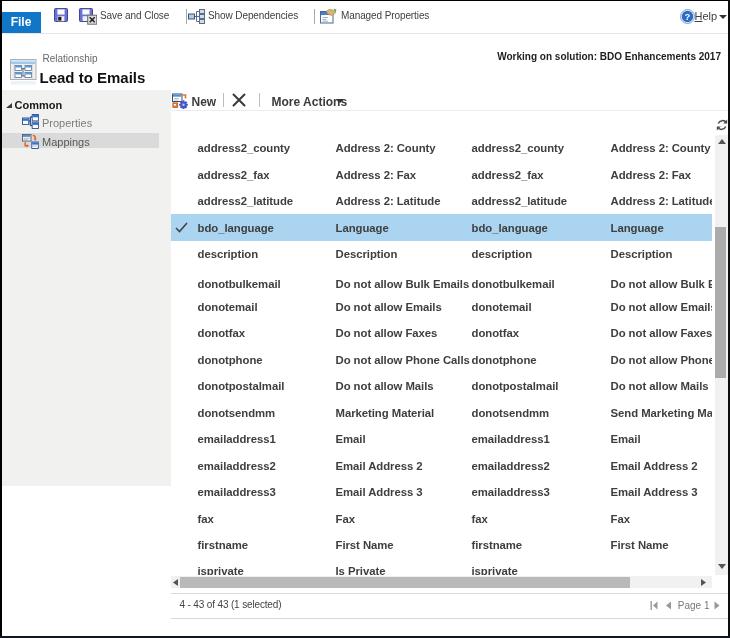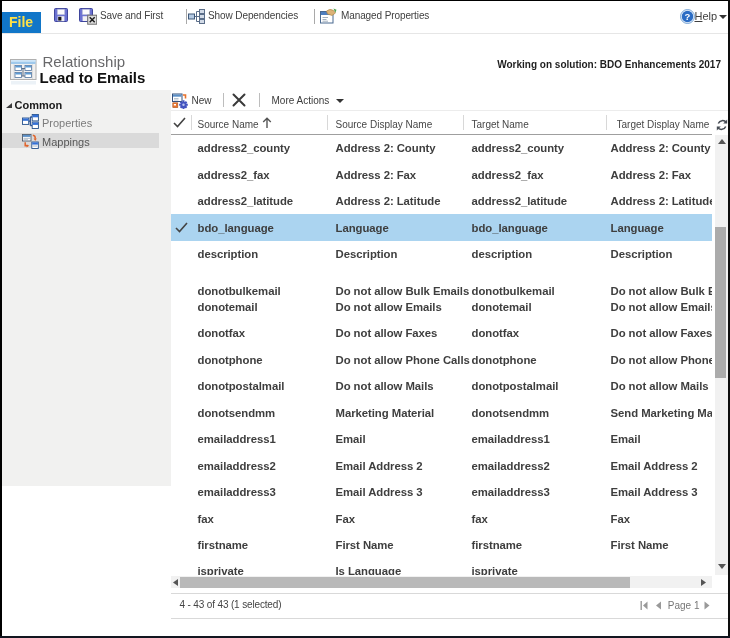--- a/index.html
+++ b/index.html
@@ -7,43 +7,43 @@
 body { position:relative; font-family:"Liberation Sans",sans-serif; background:#fff; overflow:hidden; }
 .abs { position:absolute; }
 
 #b-top { left:0; top:0; width:730px; height:1px; background:#000; }
 #b-left { left:0; top:0; width:1.5px; height:638px; background:#000; }
 #b-right { left:728px; top:0; width:2px; height:638px; background:#0d0d0d; }
 #b-bottom { left:0; top:635.5px; width:730px; height:2.5px; background:#12161f; }
 
 
 #ttb { left:1px; top:1px; width:727px; height:33px; background:#fff; border-bottom:1px solid #e6e6e6; }
-#filetab { left:1px; top:12px; width:40px; height:21px; background:#1176c8; color:#fde047; font-size:14px; font-weight:bold; text-align:center; line-height:21px; }
+#filetab { left:1px; top:12px; width:40px; height:21px; background:#1176c8; color:#ffffff; font-size:12px; font-weight:bold; text-align:center; line-height:21px; }
 .tbtxt { font-size:10px; letter-spacing:-0.1px; color:#404040; top:8.5px; height:13px; line-height:13px; white-space:nowrap; }
 .tsep { top:9px; width:1px; height:15px; background:#a9a9a9; }
 #helpwrap { top:10px; left:694.5px; font-size:11px; color:#404040; }
 .caret { width:0; height:0; border-left:4px solid transparent; border-right:4px solid transparent; border-top:4px solid #333; }
 
 
-#hdrrel { left:42.5px; top:53px; font-size:15px; color:#68686a; }
+#hdrrel { left:42.5px; top:53px; font-size:10px; color:#68686a; }
 #hdrname { left:39.5px; top:68.5px; font-size:15px; font-weight:bold; color:#111; }
-#worksol { top:51px; right:9px; font-size:10px; font-weight:bold; color:#1e1e1e;margin-top:8px; }
+#worksol { top:51px; right:9px; font-size:10px; font-weight:bold; color:#1e1e1e; }
 
 
 #nav { left:1.5px; top:90px; width:169px; height:396px; background:#f1f1f0; }
 #navtri { left:4.5px; top:13px; width:0; height:0; border-left:6px solid transparent; border-bottom:5.5px solid #3a3a3a; }
 #navcommon { left:13px; top:8.5px; font-size:11px; font-weight:bold; color:#1a1a1a; }
 #navinfo { left:40.5px; top:26.5px; font-size:11px; color:#7c7c7c; }
 #navmaphl { left:0; top:42.5px; width:157px; height:15.5px; background:#dadada; }
 #navmap { left:40.5px; top:45.5px; font-size:11px; color:#565656; }
 
 
 #content { left:170.5px; top:90px; width:557.5px; height:545px; background:#fff; }
 #ctb { left:0; top:0; width:557.5px; height:20.5px; border-bottom:1px solid #ececec; }
-.ctbtxt { font-size:10px; color:#3c3c3c; top:5px; }
+.ctbtxt { font-size:12px; color:#3c3c3c; top:5px;font-weight:bold; }
 .csep { top:3px; width:1px; height:14px; background:#bdbdbd; }
 
 #ghead { left:0; top:21px; width:541.5px; height:23.5px; border-bottom:1px solid #9f9f9f; }
 .gsep { top:4px; width:1px; height:15px; background:#d8d8d8; }
 .ghtxt { top:7.5px; font-size:10px; color:#474747; white-space:nowrap; }
 
 #grows { left:0; top:45px; width:541.5px; height:440px; overflow:hidden;font-weight:bold; }
 .grow { position:absolute; left:0; width:557px; height:26.45px; }
 .gc { position:absolute; top:50%; transform:translateY(-50%); font-size:11.35px; letter-spacing:-0.05px; color:#3e3e3e; white-space:nowrap; }
 .c1 { left:27px; } .c2 { left:165px; } .c3 { left:301px; } .c4 { left:440px; }
@@ -51,21 +51,21 @@
 
 
 #vsb { left:544px; top:45px; width:13.5px; height:440px; background:#f1f1f1; }
 #vthumb { left:544.5px; top:137px; width:11px; height:151px; background:#ababab; }
 #hsb { left:0.5px; top:486px; width:540.5px; height:12px; background:#f1f1f1; }
 #hthumb { left:9px; top:486.5px; width:450px; height:11px; background:#b9b9b9; }
 
 
 #status { left:0; top:503px; width:557.5px; height:26px; border-top:1px solid #d9d9d9; border-bottom:1px solid #d9d9d9; background:#fff; }
 #stattxt { left:9px; top:5px; font-size:10px; letter-spacing:-0.15px; color:#444; }
-#pager { right:18px; top:5.5px; font-size:0; color:#777; }
+#pager { right:8px; top:5.5px; font-size:0; color:#777; }
 #pager span { font-size:10px; vertical-align:middle; }
 .arr { display:inline-block; vertical-align:middle; }
 </style>
 </head>
 <body>
 <div class="abs" id="b-top"></div>
 
 <div class="abs" id="ttb"></div>
 <div class="abs" id="filetab">File</div>
 
@@ -75,21 +75,21 @@
   <rect x="3.6" y="8.2" width="6.8" height="5" fill="#f0f0f4"></rect>
   <rect x="4.2" y="8.8" width="3.2" height="3.8" fill="#17171c"></rect>
 </svg>
 <svg class="abs" style="left:79px;top:7.5px" width="18" height="17" viewBox="0 0 18 17">
   <rect x="0.5" y="0.5" width="13" height="13" rx="1" fill="#6a71d2" stroke="#3f459c"></rect>
   <rect x="3.2" y="1.2" width="7.6" height="5.6" fill="#fafafc" stroke="#9aa0cc" stroke-width="0.6"></rect>
   <rect x="3.6" y="8.2" width="5" height="4.8" fill="#f0f0f4"></rect>
   <rect x="8.7" y="7.2" width="9" height="9" fill="#dedede" stroke="#6e6e6e"></rect>
   <path d="M10.7 9.2 l5 5 M15.7 9.2 l-5 5" stroke="#1c1c1c" stroke-width="1.5"></path>
 </svg>
-<div class="abs tbtxt" style="left:100px;">Save and First</div>
+<div class="abs tbtxt" style="left:100px;">Save and Close</div>
 <div class="abs tsep" style="left:186px;"></div>
 <svg class="abs" style="left:188px;top:9px" width="17" height="15" viewBox="0 0 17 15">
   <path d="M6.5 7.5 H8.5 M8.5 2.5 V12.5 M8.5 2.5 H11.5 M8.5 7.5 H11.5 M8.5 12.5 H11.5" stroke="#5a6d88" stroke-width="1" fill="none"></path>
   <rect x="0.5" y="5" width="6" height="5" fill="#b4c9e2" stroke="#3e5878"></rect>
   <rect x="11.5" y="0.5" width="5" height="4" fill="#d2dae6" stroke="#5a6d88"></rect>
   <rect x="11.5" y="5.5" width="5" height="4" fill="#d2dae6" stroke="#5a6d88"></rect>
   <rect x="11.5" y="10.5" width="5" height="4" fill="#d2dae6" stroke="#5a6d88"></rect>
 </svg>
 <div class="abs tbtxt" style="left:208px;">Show Dependencies</div>
 <div class="abs tsep" style="left:314px;"></div>
@@ -179,37 +179,20 @@
     </svg>
     <div class="abs ctbtxt" style="left:21px;">New</div>
     <div class="abs csep" style="left:52px;"></div>
     <svg class="abs" style="left:61px;top:3px" width="14" height="14" viewBox="0 0 14 14">
         <path d="M1.5 1.5 L12.5 12.5 M12.5 1.5 L1.5 12.5" stroke="#3a3a3a" stroke-width="2" stroke-linecap="round"></path>
       </svg>
     <div class="abs csep" style="left:88px;"></div>
     <div class="abs ctbtxt" style="left:101px;">More Actions</div>
     <div class="abs caret" style="left:165px;top:9px;"></div>
   </div>
-  <div class="abs" id="ghead">
-    <svg class="abs" style="left:2px;top:6px" width="13" height="11" viewBox="0 0 13 11">
-        <path d="M1 6 L4.5 9.5 L12 1" stroke="#444" stroke-width="1.6" fill="none"></path>
-      </svg>
-    <div class="abs gsep" style="left:20px;"></div>
-    <div class="abs ghtxt c1">Source Name</div>
-    <svg class="abs" style="left:91.5px;top:6px" width="10" height="12" viewBox="0 0 10 12">
-        <path d="M5 11 L5 1.5 M1.2 5 L5 1.2 L8.8 5" stroke="#555" stroke-width="1.4" fill="none"></path>
-      </svg>
-    <div class="abs gsep" style="left:156.5px;"></div>
-    <div class="abs ghtxt c2">Source Display Name</div>
-    <div class="abs gsep" style="left:292.5px;"></div>
-    <div class="abs ghtxt c3">Target Name</div>
-    <div class="abs gsep" style="left:435.5px;"></div>
-    <div class="abs ghtxt" style="left:446px;width:96px;overflow:hidden;">Target Display Name</div>
-
-  </div>
   <svg class="abs" style="left:545px;top:29px" width="12" height="12" viewBox="0 0 12 12">
       <path d="M10.4 3.6 A4.6 4.6 0 0 0 2.3 4.6" fill="none" stroke="#474c54" stroke-width="1.5"></path>
       <path d="M1.6 8.4 A4.6 4.6 0 0 0 9.7 7.4" fill="none" stroke="#474c54" stroke-width="1.5"></path>
       <path d="M11.2 0.6 L11.2 4.6 L7.2 4.6 Z" fill="#474c54"></path>
       <path d="M0.8 11.4 L0.8 7.4 L4.8 7.4 Z" fill="#474c54"></path>
     </svg>
   <div class="abs" id="grows">
       <div class="grow" style="top:0.00px">
         <span class="gc c1">address2_county</span>
         <span class="gc c2">Address 2: County</span>
@@ -236,21 +219,21 @@
         <span class="gc c2">Language</span>
         <span class="gc c3">bdo_language</span>
         <span class="gc c4">Language</span>
       </div>
 <div class="grow" style="top:105.80px">
         <span class="gc c1">description</span>
         <span class="gc c2">Description</span>
         <span class="gc c3">description</span>
         <span class="gc c4">Description</span>
       </div>
-<div class="grow" style="top:143px">
+<div class="grow" style="top:136px">
         <span class="gc c1">donotbulkemail</span>
         <span class="gc c2">Do not allow Bulk Emails</span>
         <span class="gc c3">donotbulkemail</span>
         <span class="gc c4">Do not allow Bulk Emails</span>
       </div>
 <div class="grow" style="top:158.70px">
         <span class="gc c1">donotemail</span>
         <span class="gc c2">Do not allow Emails</span>
         <span class="gc c3">donotemail</span>
         <span class="gc c4">Do not allow Emails</span>
@@ -304,21 +287,21 @@
         <span class="gc c4">Fax</span>
       </div>
 <div class="grow" style="top:396.75px">
         <span class="gc c1">firstname</span>
         <span class="gc c2">First Name</span>
         <span class="gc c3">firstname</span>
         <span class="gc c4">First Name</span>
       </div>
 <div class="grow" style="top:423.20px">
         <span class="gc c1">isprivate</span>
-        <span class="gc c2">Is Language</span>
+        <span class="gc c2">Is Private</span>
         <span class="gc c3">isprivate</span>
         <span class="gc c4"></span>
       </div>
     </div>
   <div class="abs" id="vsb"></div>
   <div class="abs" id="vthumb"></div>
   <svg class="abs" style="left:547px;top:49px" width="8" height="6" viewBox="0 0 8 6">
       <path d="M0 5 L4 0 L8 5 Z" fill="#555"></path>
     </svg>
   <svg class="abs" style="left:547px;top:473px" width="8" height="6" viewBox="0 0 8 6">

